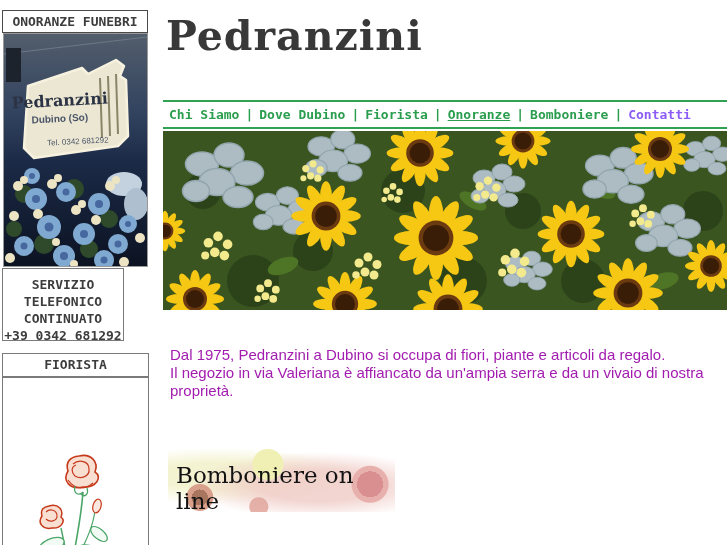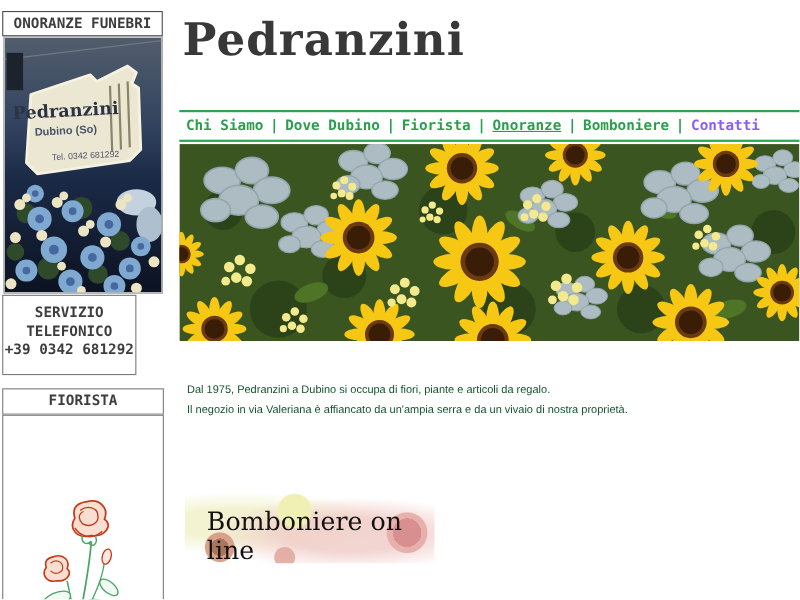--- a/index.html
+++ b/index.html
@@ -22,31 +22,31 @@
                  letter-spacing:1px;}
   
   .nav-bar{position:absolute;left:163px;top:100px;width:562px;height:25px;
            border-top:2px solid #2fa254;border-bottom:2px solid #2fa254;
            line-height:25px;font-weight:bold;font-size:13px;padding-left:6px;white-space:nowrap;}
   .nav-bar a{text-decoration:none;cursor:pointer;}
   .nav-sep{padding:0 6px;}
   
   .banner-photo{position:absolute;left:163px;top:131px;width:564px;height:179px;overflow:hidden;}
   .intro-text{position:absolute;left:170px;top:346px;font-family:"Liberation Sans",sans-serif;
-              font-size:10px;color:#14532d;line-height:18px;}
+              font-size:15px;color:#a21caf;line-height:18px;}
   .bomboniere-banner{position:absolute;left:168px;top:446px;width:227px;height:66px;cursor:pointer;
       background-color:#fff;
       background-image:
         radial-gradient(circle at 14% 78%, #a8755f 0 8px, #d9a08c 8px 13px, rgba(217,160,140,0) 14px),
         radial-gradient(circle at 40% 92%, rgba(226,169,160,.9) 0 9px, rgba(226,169,160,0) 10px),
         radial-gradient(circle at 89% 58%, #d98f8f 0 13px, #e7b0ac 13px 18px, rgba(231,176,172,0) 19px),
         radial-gradient(circle at 44% 28%, #f0f0b4 0 15px, rgba(240,240,180,0) 16px),
         radial-gradient(ellipse at 66% 60%, rgba(240,205,200,.85) 0 28%, rgba(240,205,200,0) 60%),
         radial-gradient(ellipse at 22% 45%, rgba(238,238,190,.7) 0 25%, rgba(238,238,190,0) 55%);}
-  .bomboniere-text{position:absolute;left:20px;top:16px;width:100%;
+  .bomboniere-text{position:absolute;left:8px;top:16px;width:100%;
       font-family:"DejaVu Serif",serif;font-size:23px;color:#121212;letter-spacing:0px;}
   svg{display:block;}
 </style>
 </head>
 <body>
 
 <div class="page">
 
   <div class="side-box onoranze-box">ONORANZE FUNEBRI</div>
 
@@ -129,20 +129,21 @@
             <circle cx="6" cy="224" r="5"></circle>
           <circle cx="70" cy="230" r="4"></circle>
         </g>
       </g>
     </svg>
   </div>
 
   <div class="side-box servizio-box">
     <div>SERVIZIO</div>
     <div>TELEFONICO</div>
+    <div>CONTINUATO</div>
     <div>+39 0342 681292</div>
   </div>
 
   <div class="side-box fiorista-box">FIORISTA</div>
 
   <div class="side-box rose-box">
     <svg class="rose-art" width="95" height="122" viewBox="0 0 95 122">
 
       <path d="M60,42 C58,70 52,96 48,120" fill="none" stroke="#4aa568" stroke-width="1.6"></path>
       <path d="M38,78 C41,92 44,106 46,120" fill="none" stroke="#4aa568" stroke-width="1.4"></path>

